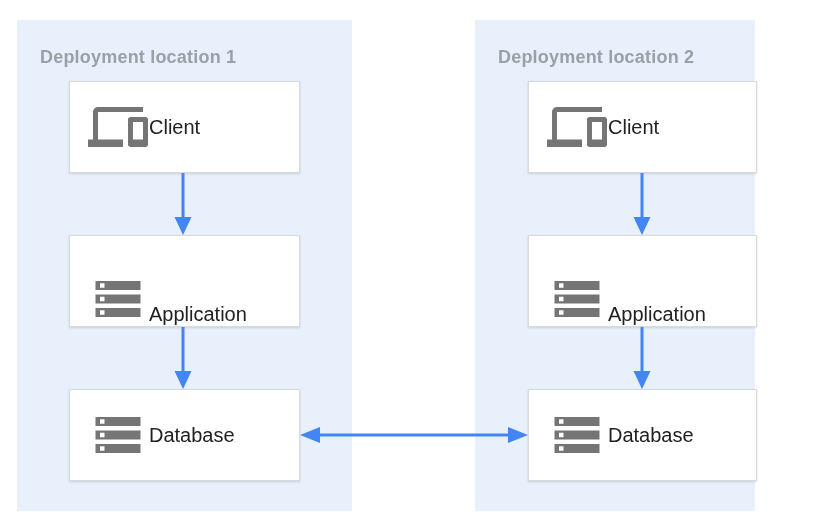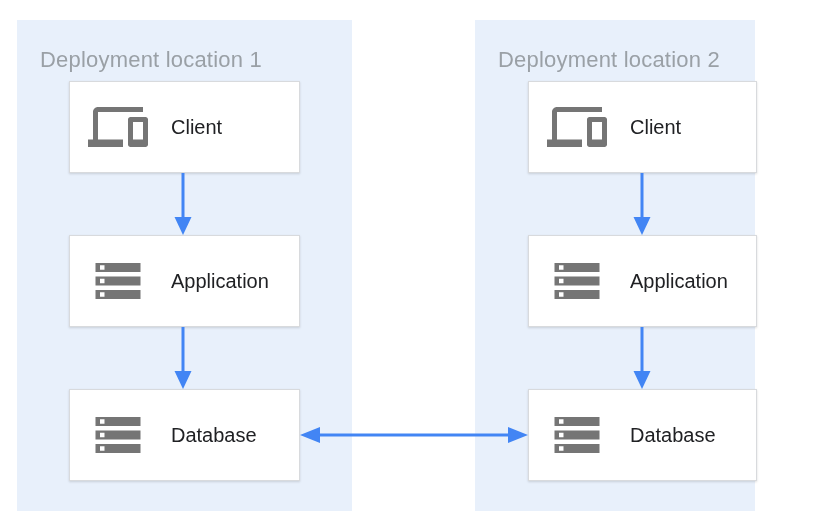--- a/index.html
+++ b/index.html
@@ -16,38 +16,38 @@
   body{font-family:"Liberation Sans","DejaVu Sans",sans-serif;}
   .canvas{
     position:relative;width:834px;height:524px;background:var(--canvas-bg);overflow:hidden;
   }
   .location{
     position:absolute;top:20px;height:491px;background:var(--container-bg);
   }
   .location.left{left:17px;width:335px;}
   .location.right{left:475px;width:280px;}
   .loc-title{
-    position:absolute;top:27px;font-size:22px;font-weight:400;color:var(--title-gray);
+    position:absolute;top:27px;font-size:18px;font-weight:700;color:var(--title-gray);
     letter-spacing:.2px;white-space:nowrap;
   }
   .location.left .loc-title{left:23px;}
   .location.right .loc-title{left:23px;}
   .node{
     position:absolute;left:52px;width:231px;height:92px;background:#fff;
     border:1px solid var(--box-border);box-shadow:0 1px 2px rgba(60,64,67,.18);
     display:flex;align-items:center;padding-left:17px;
   }
   .location.right .node{left:53px;width:229px;}
   .node.n1{top:61px;}
-  .node.n2{top:215px;}
+  .node.n2{top:215px;align-items:flex-end;}
   .node.n3{top:369px;}
   .node .icon{width:62px;display:flex;align-items:center;justify-content:center;flex:0 0 62px;}
   .node .icon svg{fill:var(--icon-gray);display:block;}
   .node .label{
-    margin-left:22px;font-size:20px;color:var(--label-dark);white-space:nowrap;
+    font-size:20px;color:var(--label-dark);white-space:nowrap;
   }
   .arrow{position:absolute;}
   .arrow svg{display:block;}
   .arrow line{stroke:var(--accent-blue);stroke-width:3;}
   .arrow polygon{fill:var(--accent-blue);}
   .v-arrow{width:20px;height:62px;}
   .v-arrow.a1{top:153px;}
   .v-arrow.a2{top:307px;}
   .location.left .v-arrow{left:156px;}
   .location.right .v-arrow{left:157px;}

